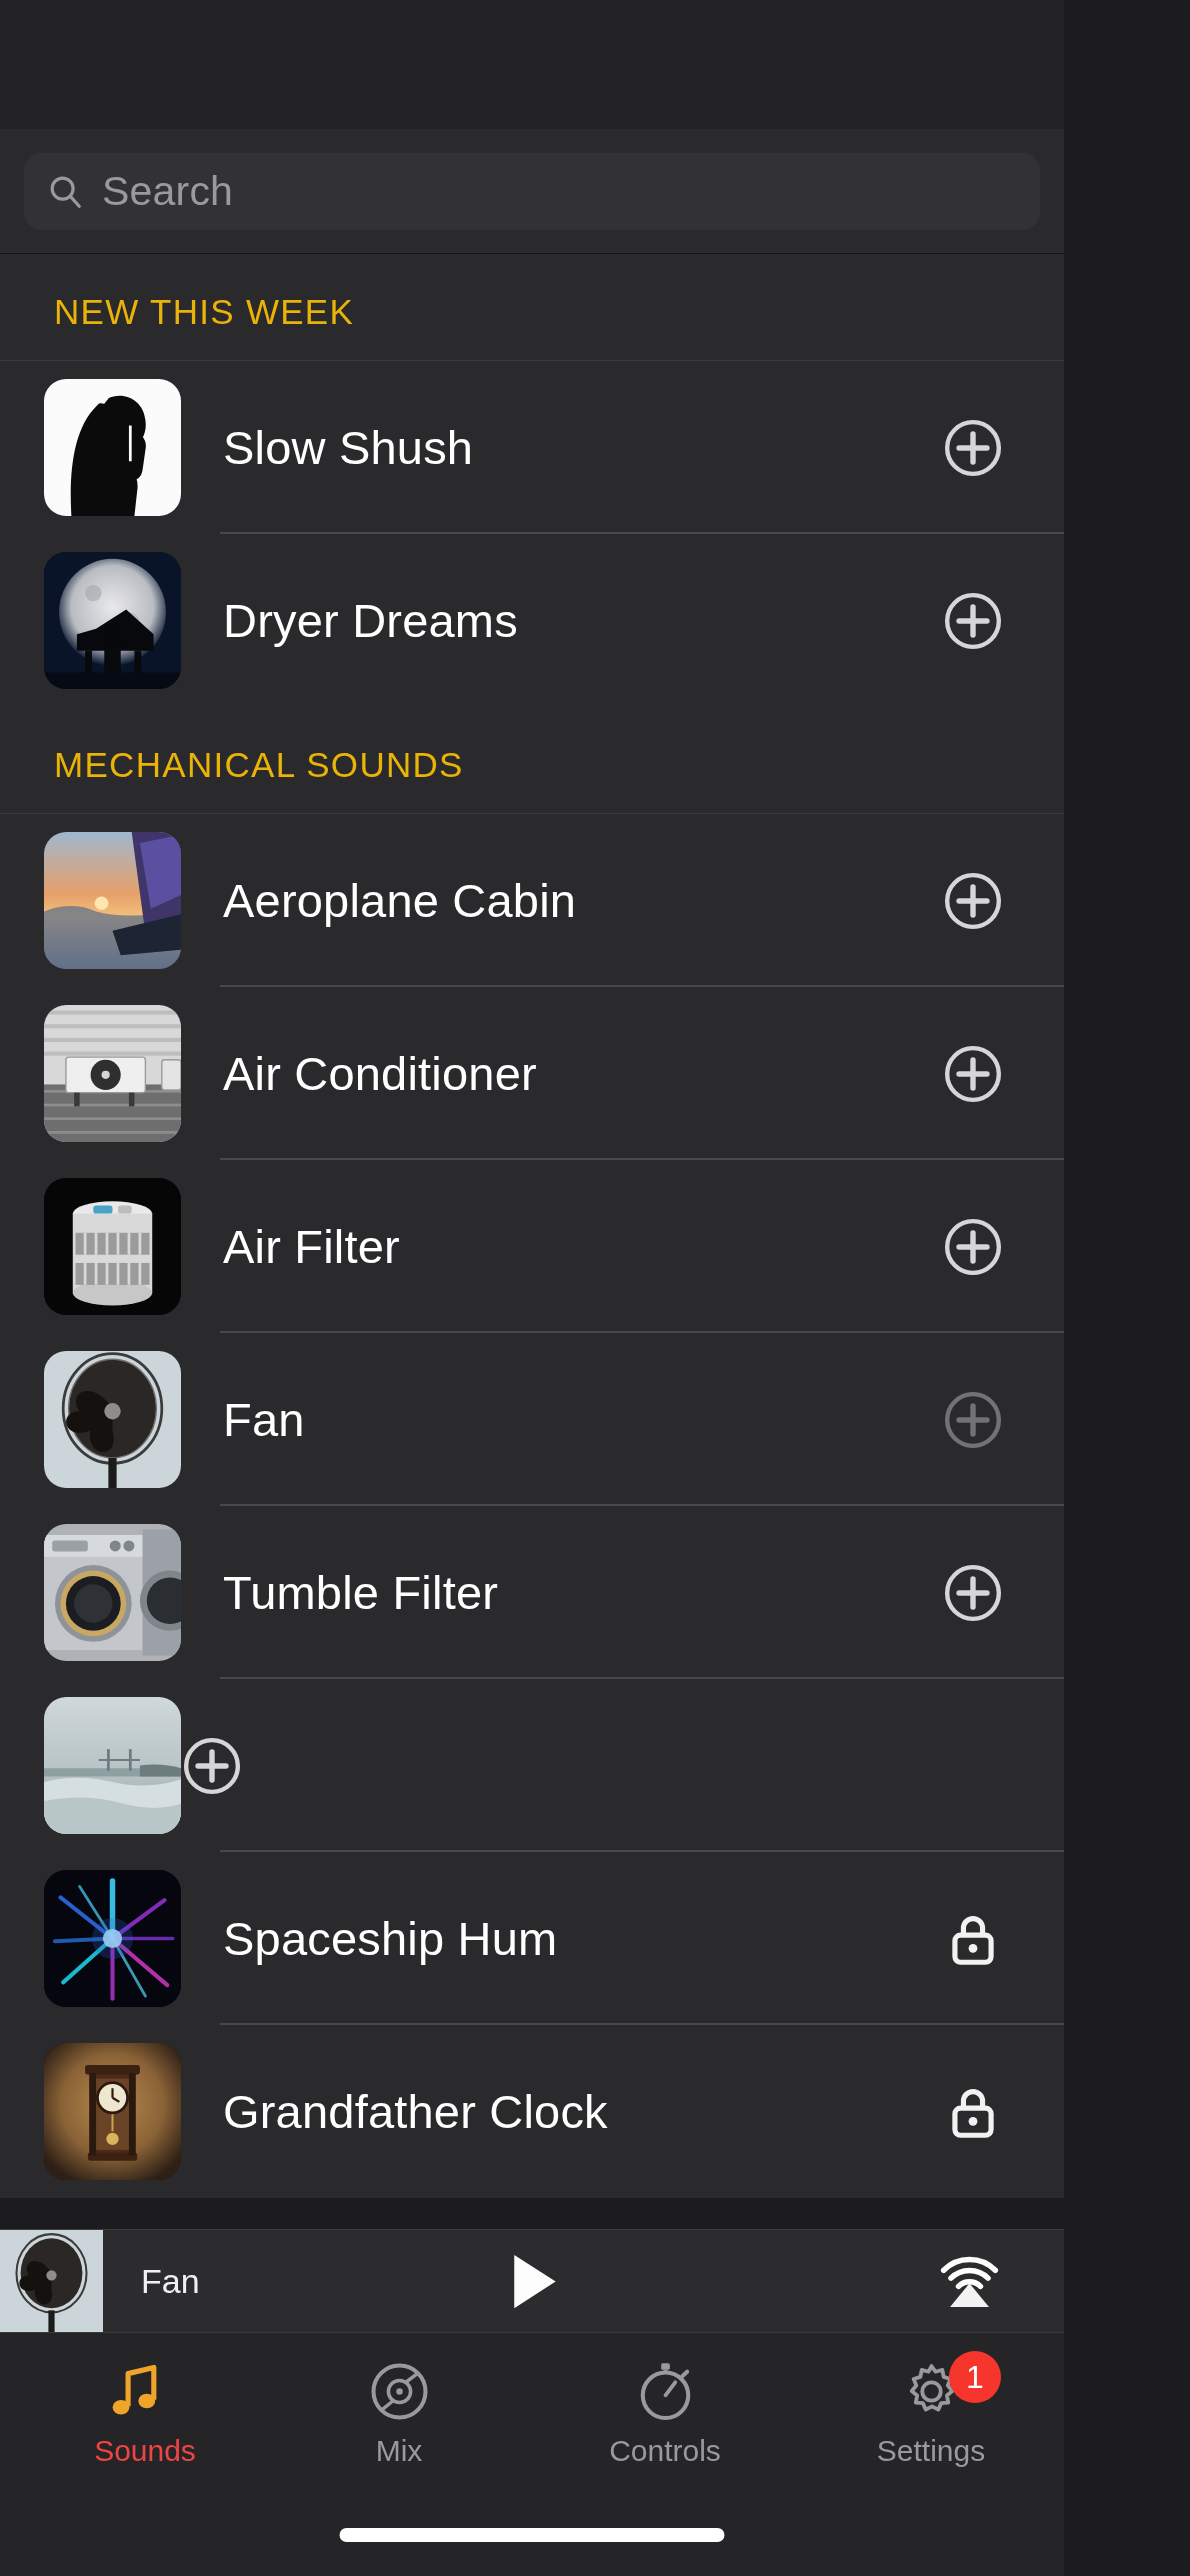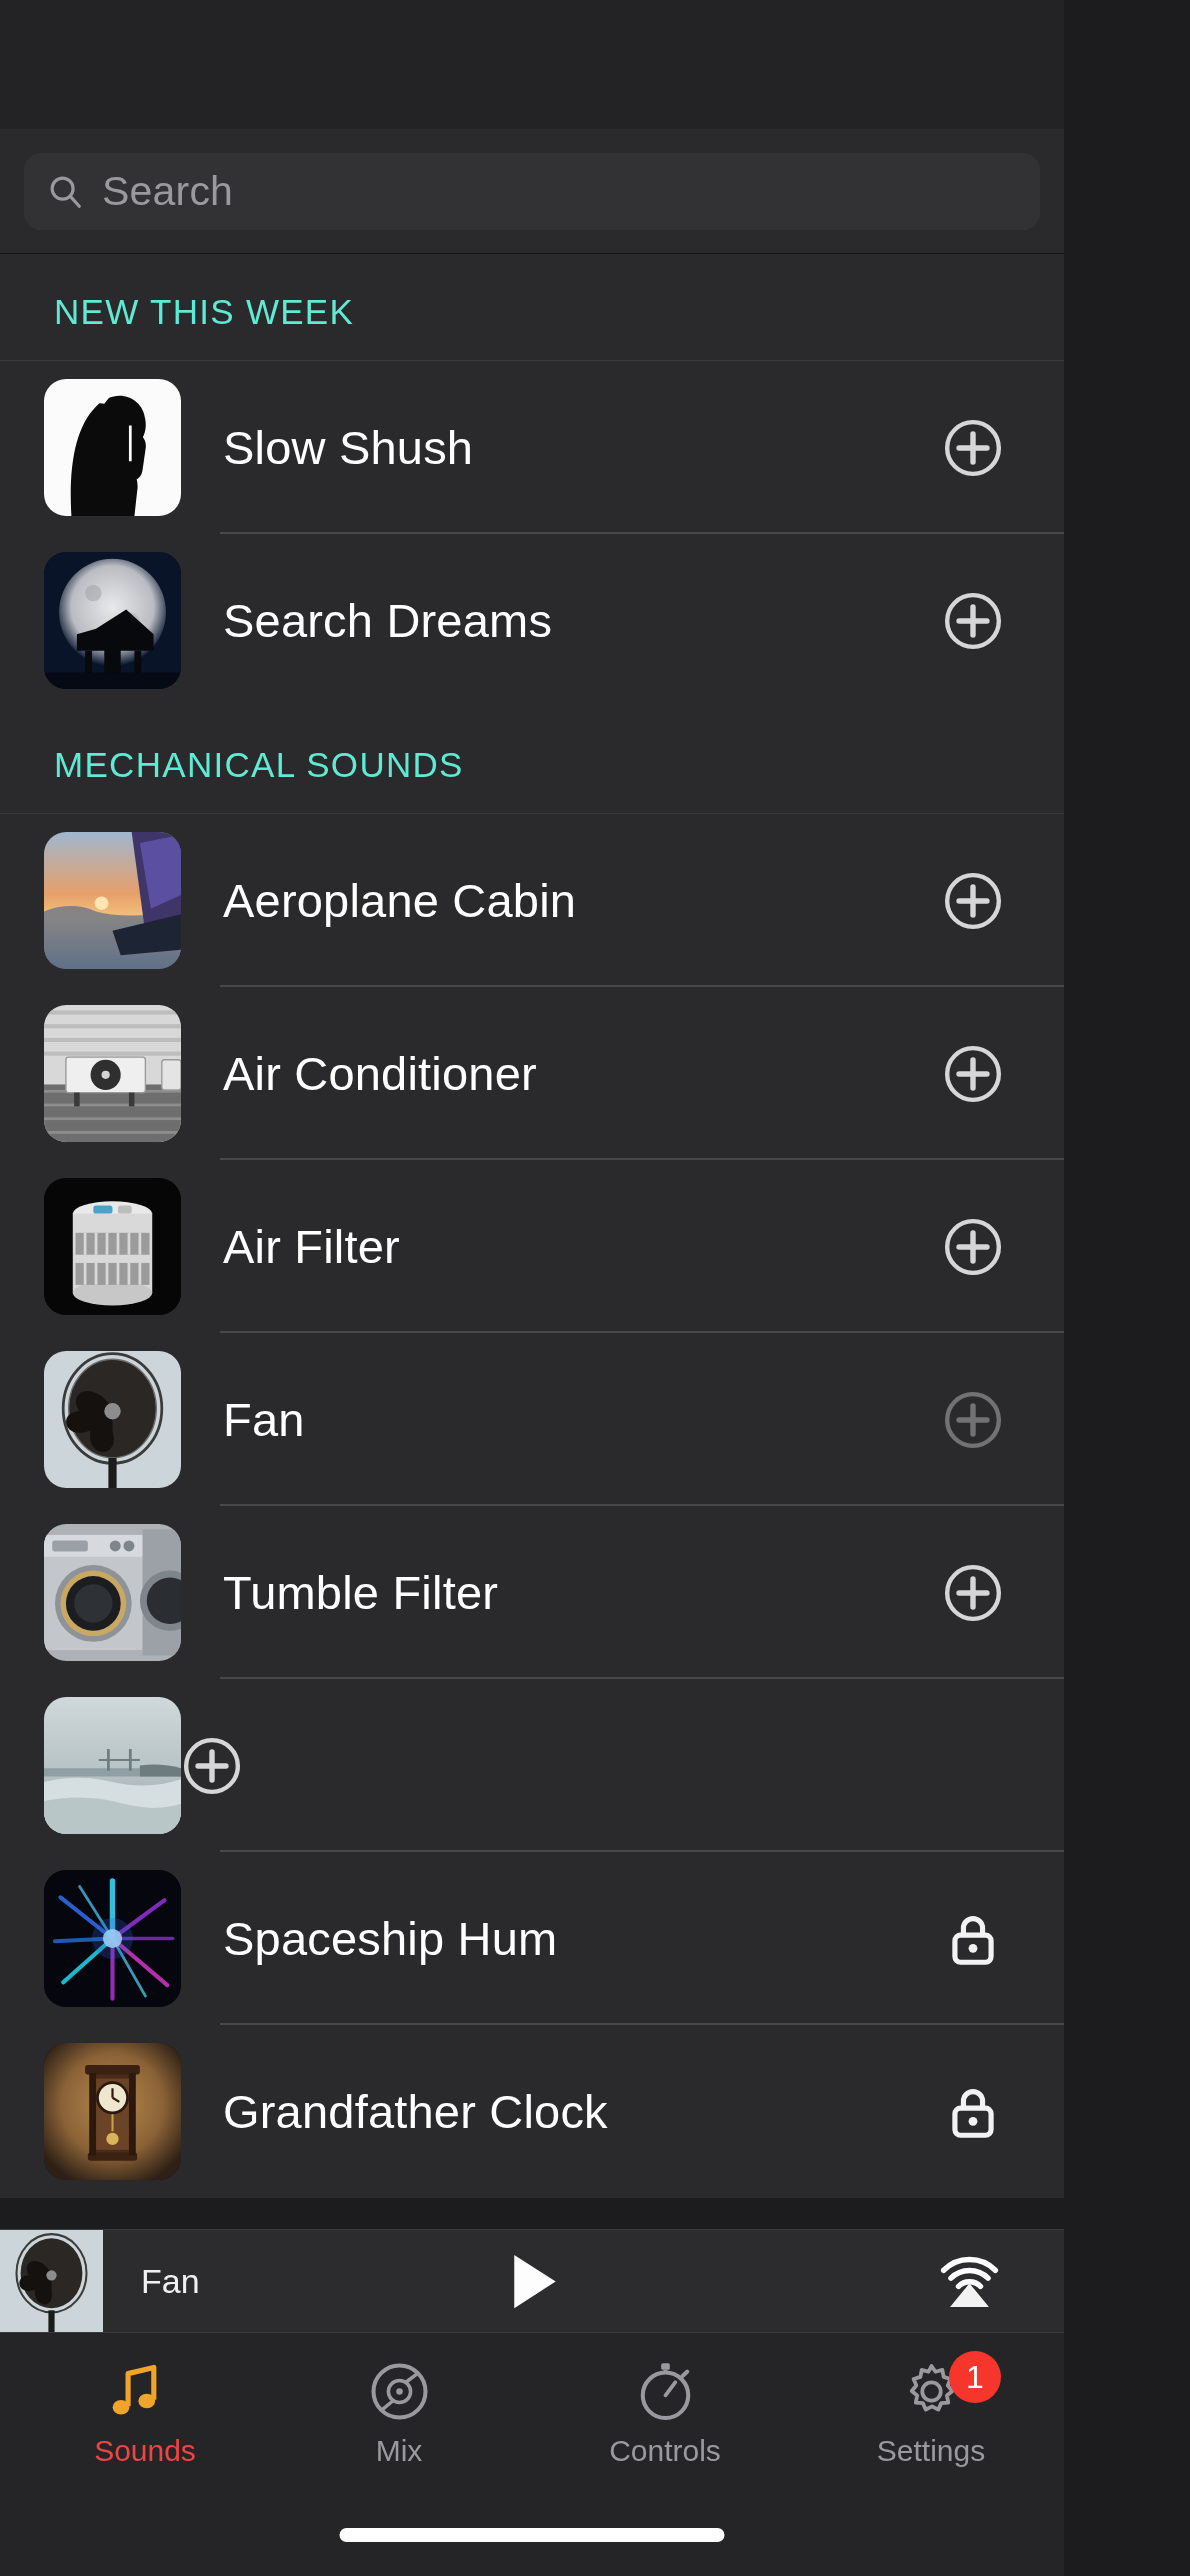--- a/index.html
+++ b/index.html
@@ -23,21 +23,21 @@
   }
   .search-field {
     flex:1; height:77px; background:#323234; border-radius:17px;
     display:flex; align-items:center; padding:0 22px; gap:18px;
   }
   .search-icon { width:38px; height:38px; flex:none; display:block; }
   .search-placeholder { color:#9a9a9e; font-size:41px; letter-spacing:0.2px; }
 
   
   .section-header {
-    background:#2a2a2c; color:#5eead4;
+    background:#2a2a2c; color:#eab308;
     font-size:35px; letter-spacing:1.3px;
     padding:38px 0 28px 54px;
     border-bottom:1px solid #3a3a3c;
   }
 
   
   .rows { background:#2a2a2c; }
   .row {
     position:relative; height:173px;
     display:flex; align-items:center; padding-left:44px; padding-right:60px;
@@ -147,21 +147,21 @@
     <circle cx="62" cy="52" r="8" fill="#a3a7ae" opacity=".45"></circle>
     <circle cx="44" cy="60" r="4" fill="#9ba0a7" opacity=".5"></circle>
     <path d="M24 72 L80 72 L80 60 L60 42 L38 56 L24 60 Z" fill="#07090d"></path>
     <rect x="30" y="72" width="5" height="18" fill="#07090d"></rect>
     <rect x="66" y="72" width="5" height="18" fill="#07090d"></rect>
     <circle cx="50" cy="62" r="5" fill="#07090d"></circle>
     <rect x="44" y="66" width="12" height="24" fill="#07090d"></rect>
     <rect x="0" y="88" width="100" height="12" fill="#050a14"></rect>
   </svg>
           </div>
-      <div class="row-label">Search Dreams</div>
+      <div class="row-label">Dryer Dreams</div>
       <svg class="row-action" viewBox="0 0 24 24">
     <circle cx="12" cy="12" r="10" fill="none" stroke="#d6d6d8" stroke-width="1.7"></circle>
     <line x1="12" y1="6.6" x2="12" y2="17.4" stroke="#d6d6d8" stroke-width="2.1" stroke-linecap="round"></line>
     <line x1="6.6" y1="12" x2="17.4" y2="12" stroke="#d6d6d8" stroke-width="2.1" stroke-linecap="round"></line>
   </svg>
 
     </div>
       </div>
       <div class="section-header">MECHANICAL SOUNDS</div>
       <div class="rows">

